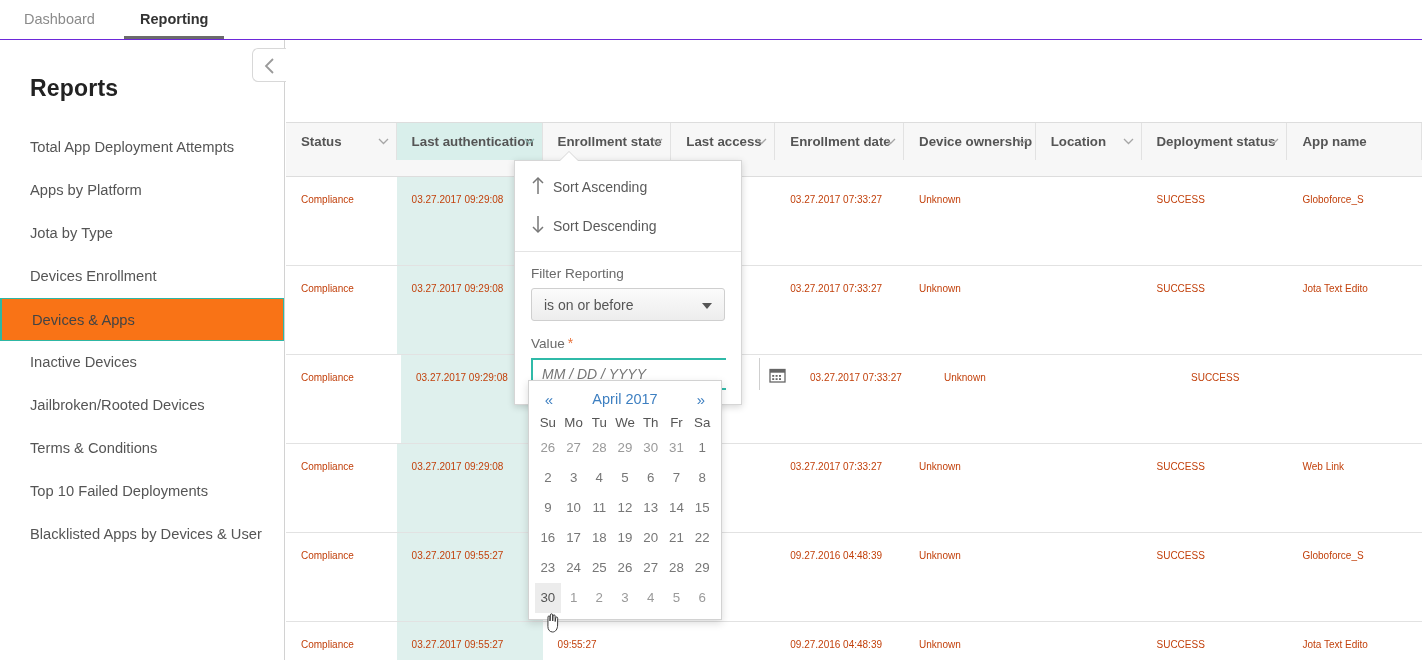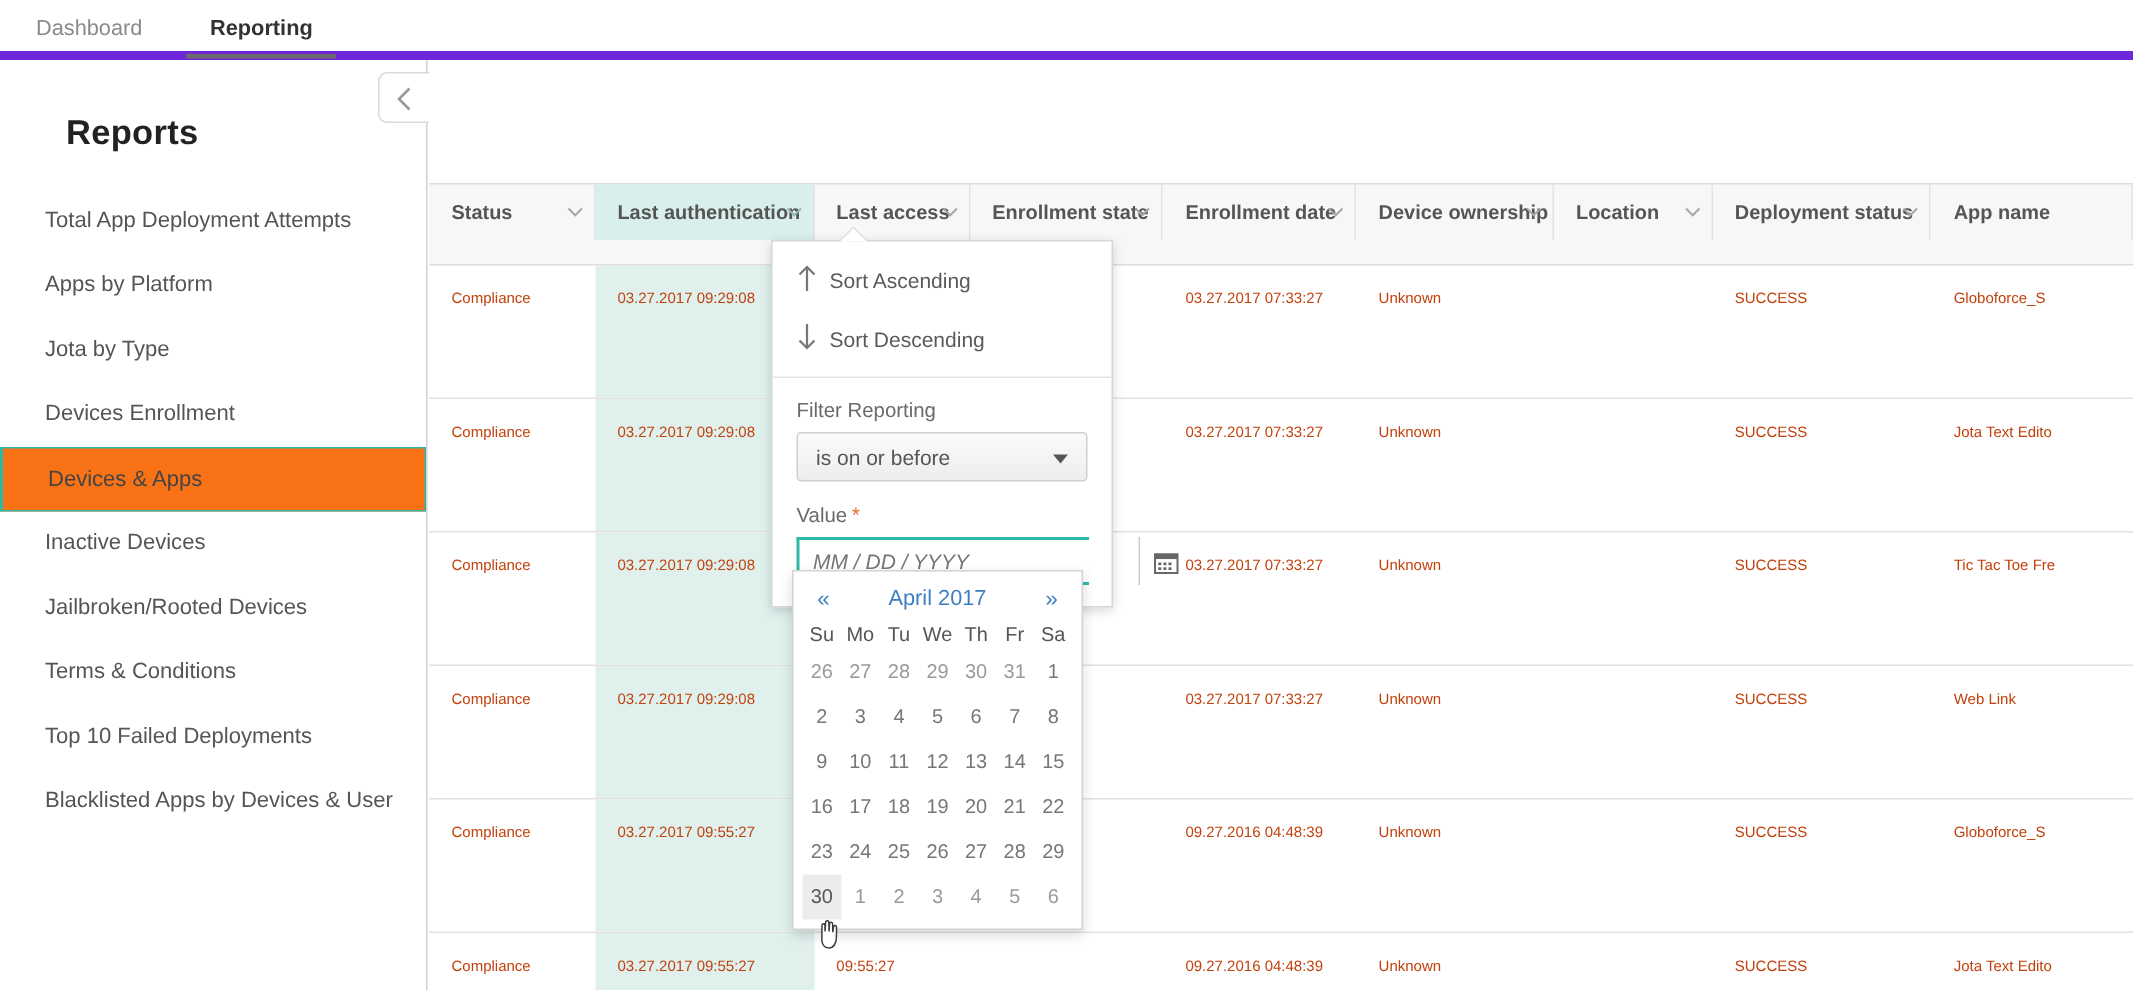--- a/index.html
+++ b/index.html
@@ -14,21 +14,21 @@
     width: 1422px; height: 660px;
     background: #fff;
     box-sizing: border-box;
   }
 
   
   .tabbar {
     position: absolute; top: 0; left: 0;
     width: 1422px; height: 40px;
     background: #fff;
-    border-bottom: 6px solid #6d28d9;
+    border-bottom: 1px solid #6d28d9;
     box-sizing: border-box;
   }
   .tab {
     position: absolute; top: 0;
     height: 39px; line-height: 39px;
     font-size: 14.5px;
     color: #8b8b8b;
     padding: 0 16px;
     box-sizing: border-box;
     cursor: pointer;
@@ -44,21 +44,21 @@
 
   
   .sidebar {
     position: absolute; top: 40px; left: 0;
     width: 285px; height: 620px;
     background: #fff;
     border-right: 1px solid #d2d2d2;
     box-sizing: border-box;
   }
   .reports-title {
-    position: absolute; top: 35px; left: 44px;
+    position: absolute; top: 35px; left: 30px;
     font-size: 23px; font-weight: bold; color: #222;
     letter-spacing: .2px;
   }
   .navlist {
     position: absolute; top: 86px; left: 0;
     width: 284px;
   }
   .navitem {
     height: 43px; line-height: 43px;
     padding-left: 30px;
@@ -332,30 +332,30 @@
           </span>
         </div>
         <div class="hcell c1 active">
           <span>Last authentication</span>
           <span class="caret">
             <svg width="11" height="7" viewBox="0 0 11 7">
                 <polyline points="1,1 5.5,5.5 10,1" fill="none" stroke="#8fb9b2" stroke-width="1.3"></polyline>
               </svg>
           </span>
         </div>
+        <div class="hcell c3">
+          <span>Enrollment state</span>
+          <span class="caret">
+            <svg width="11" height="7" viewBox="0 0 11 7">
+                <polyline points="1,1 5.5,5.5 10,1" fill="none" stroke="#a6a6a6" stroke-width="1.3"></polyline>
+              </svg>
+          </span>
+        </div>
         <div class="hcell c2">
           <span>Last access</span>
-          <span class="caret">
-            <svg width="11" height="7" viewBox="0 0 11 7">
-                <polyline points="1,1 5.5,5.5 10,1" fill="none" stroke="#a6a6a6" stroke-width="1.3"></polyline>
-              </svg>
-          </span>
-        </div>
-        <div class="hcell c3">
-          <span>Enrollment state</span>
           <span class="caret">
             <svg width="11" height="7" viewBox="0 0 11 7">
                 <polyline points="1,1 5.5,5.5 10,1" fill="none" stroke="#a6a6a6" stroke-width="1.3"></polyline>
               </svg>
           </span>
         </div>
         <div class="hcell c4">
           <span>Enrollment date</span>
           <span class="caret">
             <svg width="11" height="7" viewBox="0 0 11 7">
@@ -418,21 +418,20 @@
 
       <div class="row">
         <div class="cell c0">Compliance</div>
         <div class="cell c1 hl">03.27.2017 09:29:08</div>
         <div class="cell c2">03.27.2017 09:29:08</div>
         <div class="cell c3">Enrolled</div>
         <div class="cell c4">03.27.2017 07:33:27</div>
         <div class="cell c5">Unknown</div>
         <div class="cell c6"></div>
         <div class="cell c7">SUCCESS</div>
-        <div class="cell c8">Tic Tac Toe Fre</div>
       </div>
 
       <div class="row">
         <div class="cell c0">Compliance</div>
         <div class="cell c1 hl">03.27.2017 09:29:08</div>
         <div class="cell c2"></div>
         <div class="cell c3"></div>
         <div class="cell c4">03.27.2017 07:33:27</div>
         <div class="cell c5">Unknown</div>
         <div class="cell c6"></div>

